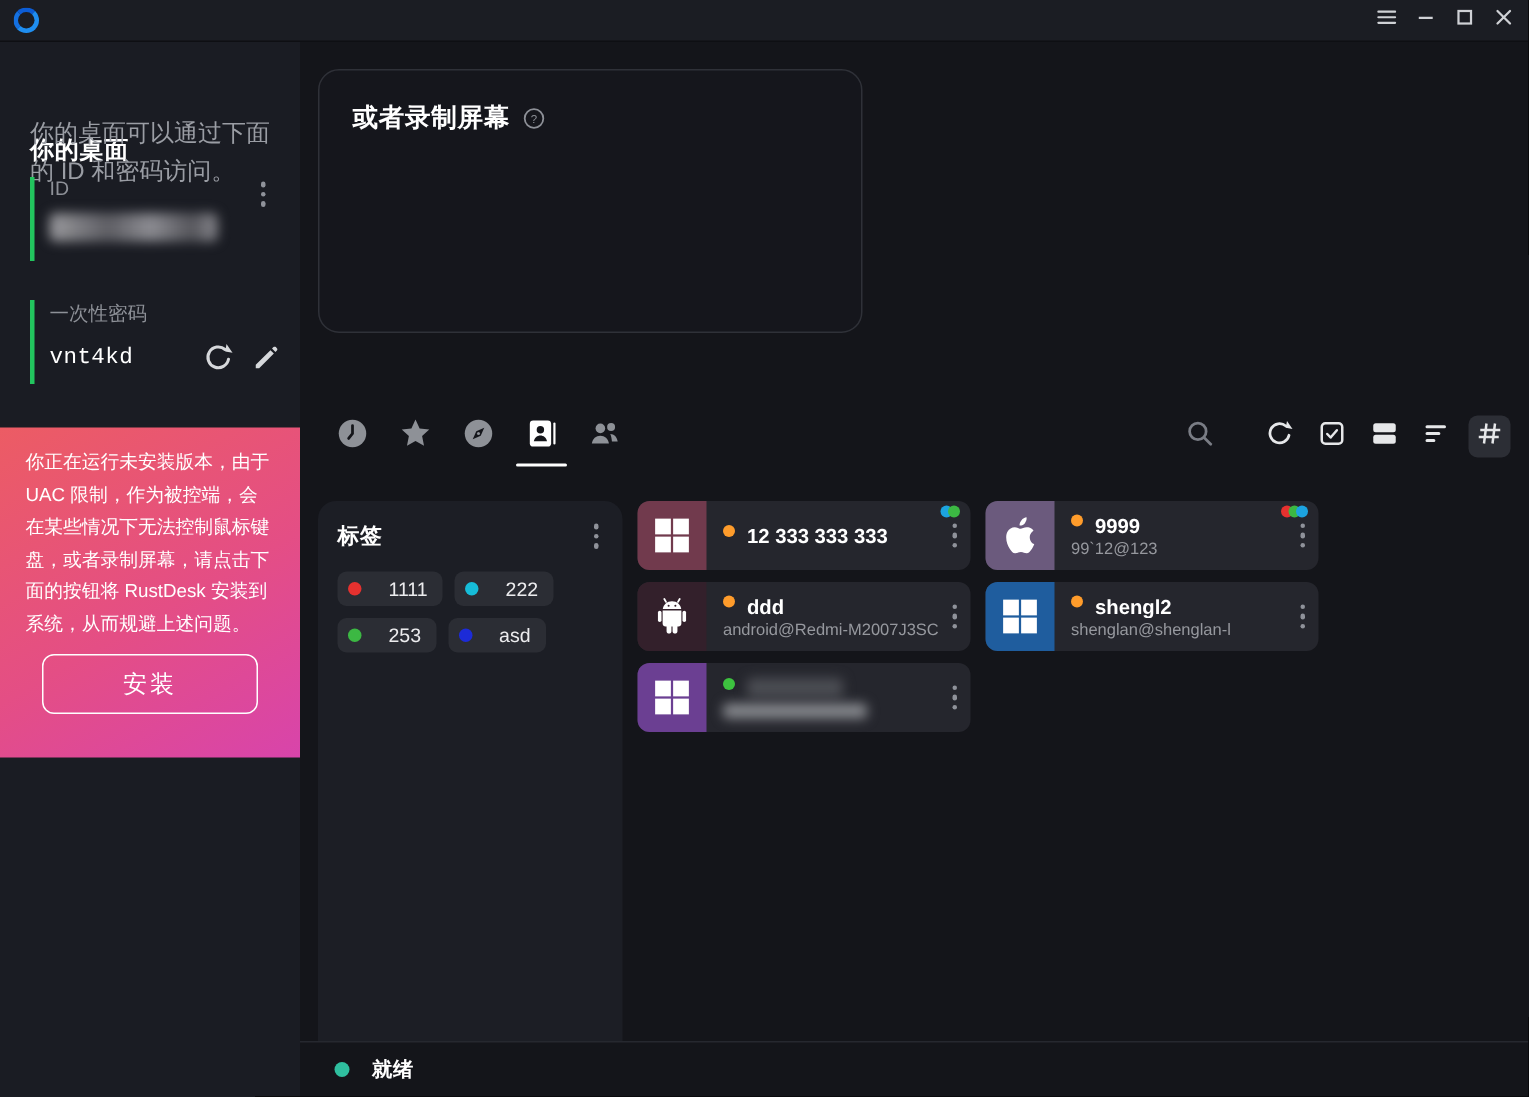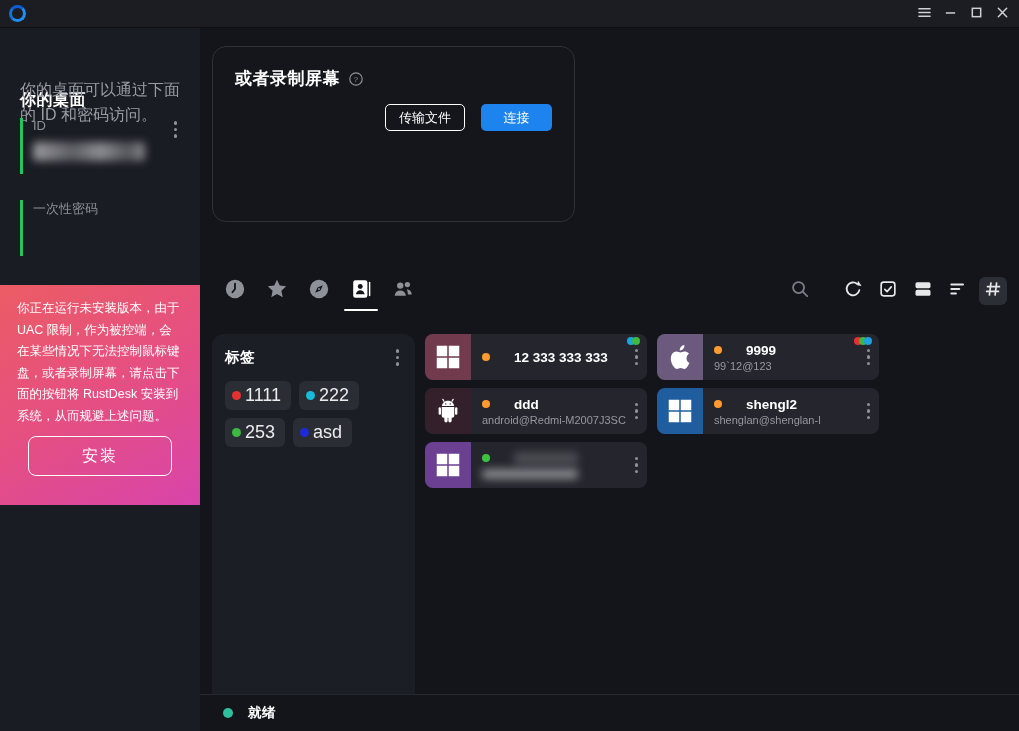--- a/index.html
+++ b/index.html
@@ -96,39 +96,39 @@
   
   .content { position:absolute; top:262px; left:12px; right:12px; bottom:40px; display:flex;margin-top:44px; }
   .tags-panel {
     width:203px; height:380px; background:#1c1e25; border-radius:12px; padding:12px 13px; flex-shrink:0;
   }
   .tp-head { display:flex; align-items:center; }
   .tp-title { font-size:14.5px; font-weight:bold; letter-spacing:.5px; }
   .tp-head .dots-v { margin-left:auto; }
   .chips { display:flex; flex-wrap:wrap; gap:8px; margin-top:12px; }
   .chip {
-    display:flex; align-items:center; gap:4px; background:#2b2d34; border-radius:6px;
-    padding:4px 10px 4px 7px; font-size:18px; color:#ececee; cursor:pointer;
+    display:flex; align-items:center; gap:18px; background:#2b2d34; border-radius:6px;
+    padding:4px 10px 4px 7px; font-size:13px; color:#ececee; cursor:pointer;
   }
   .chip i { width:9px; height:9px; border-radius:50%; display:block; }
   .peers {
     flex:1; margin-left:10px; display:grid; grid-template-columns:repeat(auto-fill, 222px);
     grid-auto-rows:46px; gap:8px 10px; align-content:start;
   }
   .peer {
     display:flex; align-items:center; background:#25262d; border-radius:8px;
     position:relative; cursor:pointer; overflow:visible;
   }
   .peer-ico {
     width:46px; height:46px; border-radius:8px 0 0 8px; display:flex;
     align-items:center; justify-content:center; flex-shrink:0;
   }
   .peer-ico svg { width:30px; height:30px; }
   .peer-body { flex:1; min-width:0; padding-left:11px; display:flex; flex-direction:column; justify-content:center; }
-  .peer-name-row { display:flex; align-items:center; gap:24px; }
+  .peer-name-row { display:flex; gap:8px; }
   .status-dot { width:8px; height:8px; border-radius:50%; flex-shrink:0; }
   .peer-name { font-size:13.5px; font-weight:bold; white-space:nowrap; overflow:hidden; }
   .peer-sub { font-size:11px; color:#96989e; margin-top:2px; white-space:nowrap; overflow:hidden; }
   .peer .dots-v { margin:0 6px 0 4px; }
   .tagdots { position:absolute; top:3px; right:7px; display:flex; }
   .tagdots i { width:8px; height:8px; border-radius:50%; display:block; margin-left:-3px; }
   .nblob { width:64px; height:13px; background:#4b4d53; filter:blur(4px); border-radius:3px; }
   .sblob { width:96px; height:10px; background:#87898e; filter:blur(4px); border-radius:3px; margin-top:4px; }
   
   .statusbar {
@@ -177,41 +177,47 @@
       <div class="id-blob blob"></div>
       <div class="dots-v">
           <i></i>
           <i></i>
           <i></i>
         </div>
     </div>
 
     <div class="sb-block pwd-block">
       <div class="blk-label">一次性密码</div>
+      <div class="pwd-row">
+        <span class="pwd-value">vnt4kd</span>
+        <span class="ico"><svg viewBox="0 0 24 24">
+              <path d="M19.8 13.2a7.9 7.9 0 1 1-2.6-7.5" fill="none" stroke="currentColor" stroke-width="2.3" stroke-linecap="round"></path>
+              <path d="M18.3 1.6l-1 5.6 5.6 1z" fill="currentColor"></path>
+            </svg></span>
+        <span class="ico"><svg viewBox="0 0 24 24">
+              <path d="M4 17.4V20h2.6L17.8 8.8 15.2 6.2zM20.1 6.5c.5-.5.5-1.3 0-1.8l-.8-.8c-.5-.5-1.3-.5-1.8 0l-1.1 1.1 2.6 2.6z" fill="currentColor"></path>
+            </svg></span>
+      </div>
     </div>
 
     <div class="install-panel">
       <p class="install-text">你正在运行未安装版本，由于 UAC 限制，作为被控端，会在某些情况下无法控制鼠标键盘，或者录制屏幕，请点击下面的按钮将 RustDesk 安装到系统，从而规避上述问题。</p>
       <button class="install-btn">安装</button>
     </div>
   </aside>
 
   <main class="main">
 
     <section class="connect-card">
       <div class="cc-title-row">
         <span class="cc-title">或者录制屏幕</span>
         <span class="help-ico"><svg viewBox="0 0 24 24">
               <circle cx="12" cy="12" r="9.3" fill="none" stroke="currentColor" stroke-width="1.8"></circle>
               <text x="12" y="16.2" font-size="11.5" text-anchor="middle" fill="currentColor" font-family="Liberation Sans, sans-serif">?</text>
             </svg></span>
-      </div>
-      <div class="cc-btn-row">
-        <button class="btn-outline">传输文件</button>
-        <button class="btn-primary">连接</button>
       </div>
     </section>
 
     <div class="toolbar">
       <div class="tabs" id="tabs">
           <div class="tab">
             <span><svg viewBox="0 0 24 24">
                 <circle cx="12" cy="12" r="10" fill="currentColor"></circle>
                 <path d="M12 6.2V12l-2.8 3.6" stroke="#14151a" stroke-width="2" fill="none" stroke-linecap="round"></path>
               </svg></span>

